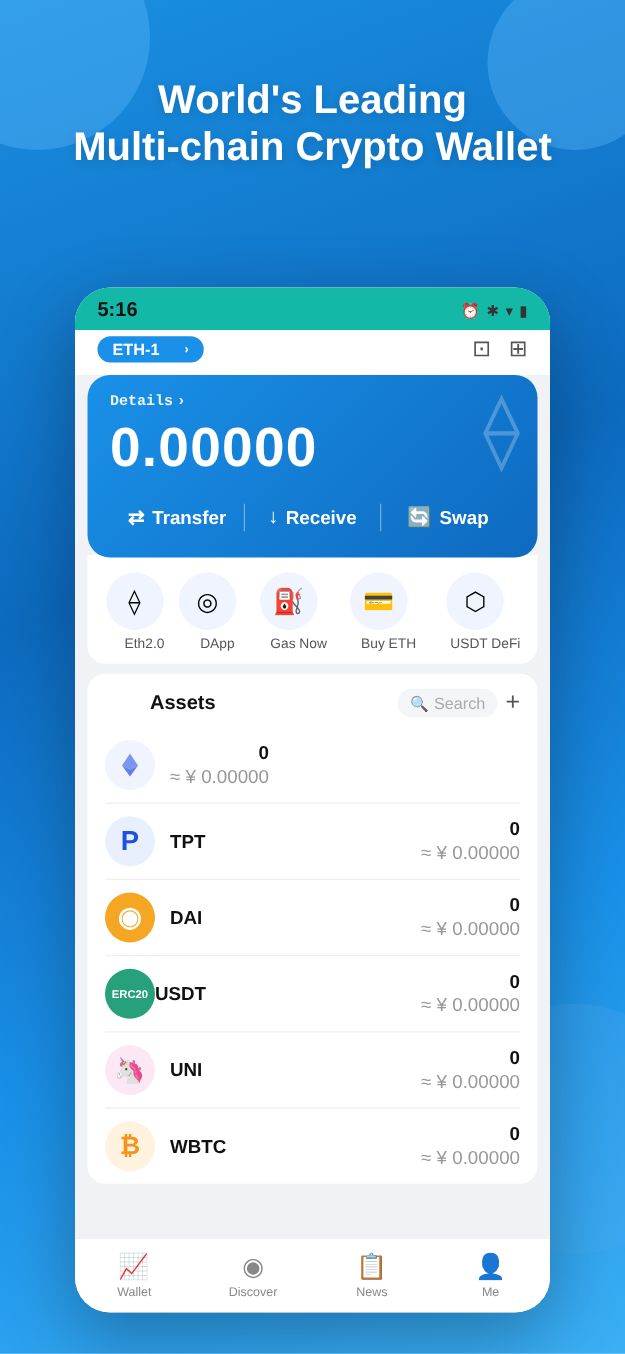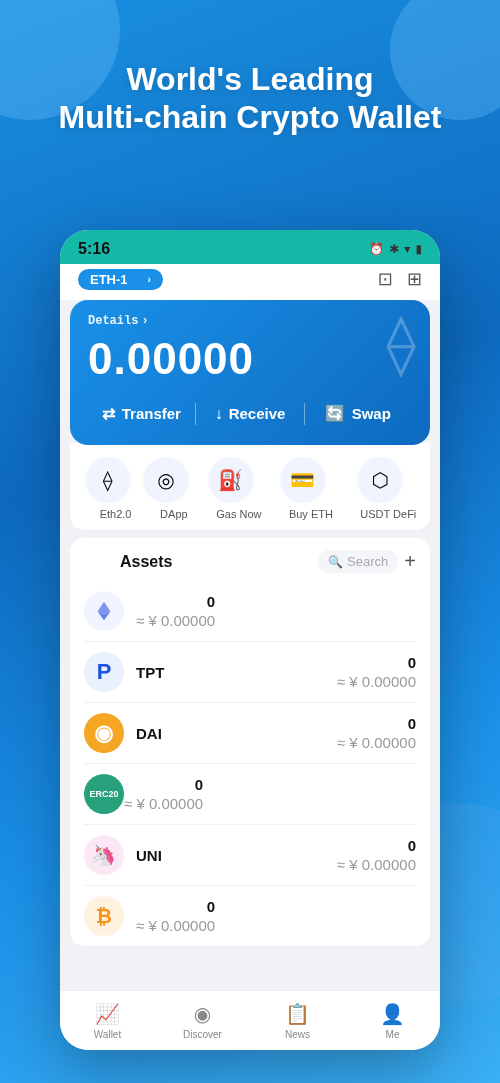--- a/index.html
+++ b/index.html
@@ -393,37 +393,39 @@
         <div class="token-icon dai-icon" style="background:#f5a623; color:#fff; font-size:22px; font-weight:900; border-radius:50%;">◉</div>
         <span class="token-name">DAI</span>
         <div class="token-balance">
           <span class="token-amount">0</span>
           <span class="token-value">≈ ¥ 0.00000</span>
         </div>
       </div>
 
       <div class="token-row">
         <div class="usdt-badge">ERC20</div>
+        <span class="token-name">USDT</span>
         <div class="token-balance">
           <span class="token-amount">0</span>
           <span class="token-value">≈ ¥ 0.00000</span>
         </div>
       </div>
 
       <div class="token-row">
         <div class="token-icon uni-icon" style="background:#fce8f5; color:#ff007a; font-size:20px;">🦄</div>
         <span class="token-name">UNI</span>
         <div class="token-balance">
           <span class="token-amount">0</span>
           <span class="token-value">≈ ¥ 0.00000</span>
         </div>
       </div>
 
       <div class="token-row">
         <div class="token-icon wbtc-icon" style="background:#fff3e0; color:#f7931a; font-size:20px; font-weight:900;">₿</div>
+        <span class="token-name">WBTC</span>
         <div class="token-balance">
           <span class="token-amount">0</span>
           <span class="token-value">≈ ¥ 0.00000</span>
         </div>
       </div>
 
     </div>
   </div>
 
   <div class="bottom-nav">

